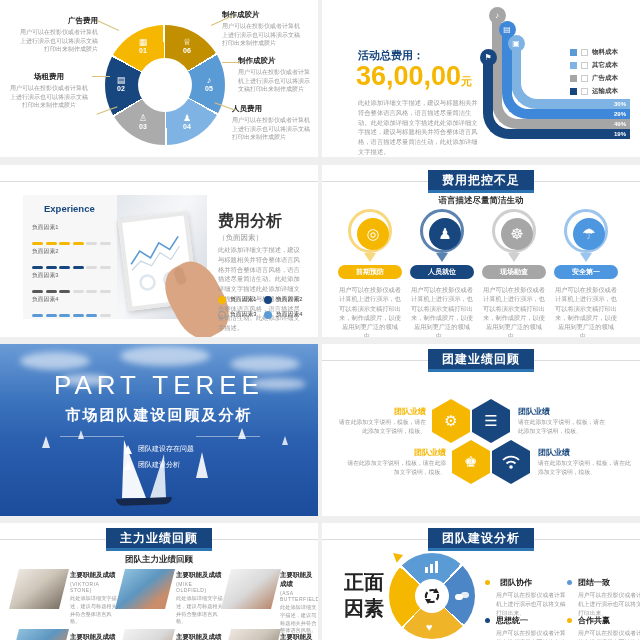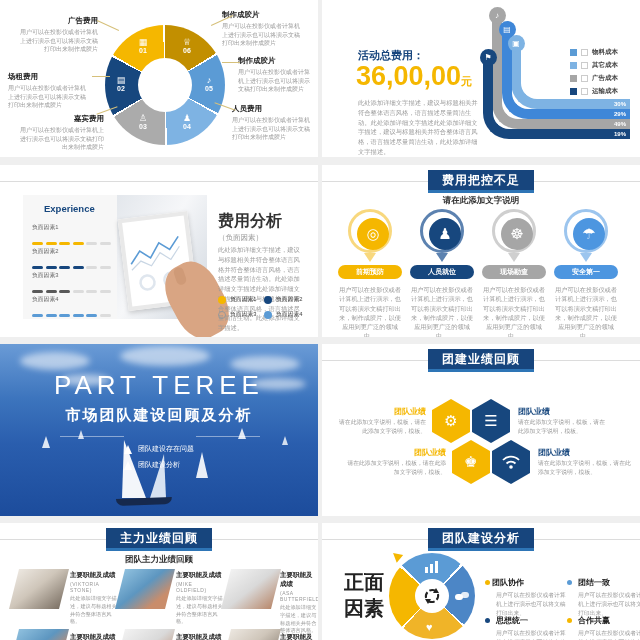--- a/index.html
+++ b/index.html
@@ -112,26 +112,22 @@
         <div class="d">用户可以在投影仪或者计算机上进行演示也可以将演示文稿打印出来制作成胶片</div>
       </div>
   <div class="abs dlab" style="left:238px;top:78px;width:76px;">
     <div class="t">制作成胶片</div>
         <div class="d">用户可以在投影仪或者计算机上进行演示也可以将演示文稿打印出来制作成胶片</div>
       </div>
   <div class="abs dlab" style="left:232px;top:126px;width:80px;">
     <div class="t">人员费用</div>
         <div class="d">用户可以在投影仪或者计算机上进行演示也可以将演示文稿打印出来制作成胶片</div>
       </div>
-  <div class="abs dlab" style="left:8px;top:94px;width:82px;text-align:left;">
+  <div class="abs dlab" style="left:8px;top:94px;width:82px;text-align:center;">
     <div class="t">场租费用</div>
-        <div class="d">用户可以在投影仪或者计算机上进行演示也可以将演示文稿打印出来制作成胶片</div>
-      </div>
-  <div class="abs dlab" style="left:20px;top:136px;width:84px;text-align:right;">
-    <div class="t">嘉宾费用</div>
         <div class="d">用户可以在投影仪或者计算机上进行演示也可以将演示文稿打印出来制作成胶片</div>
       </div>
 </div>
 
 <div class="s" style="left:322px;top:-22px;height:179px;">
 
   <div class="abs" style="left:36px;top:70px;font-size:11px;font-weight:bold;color:#17457D;">活动总费用：</div>
   <div class="abs" style="left:34px;top:83px;color:#F5B700;font-weight:bold;">
     <span style="font-size:27px;">36,00,00</span><span style="font-size:11px;">元</span>
   </div>
@@ -223,21 +219,21 @@
     <div class="lgrow">
           <span style="width:8px;height:8px;border-radius:50%;background:#5B9BD5;display:inline-block;"></span>
           <span class="ll" style="font-weight:normal;font-size:5.8px;">负面因素4</span>
         </div>
   </div>
 </div>
 
 <div class="s" style="left:322px;top:165px;height:172px;">
   <div class="trule"></div>
   <div class="tbar">费用把控不足</div>
-  <div class="abs" style="left:0;top:30px;width:318px;text-align:center;font-size:8.5px;font-weight:bold;color:#333;">请在此添加文字说明</div>
+  <div class="abs" style="left:0;top:30px;width:318px;text-align:center;font-size:8.5px;font-weight:bold;color:#333;">语言描述尽量简洁生动</div>
 
   <div class="abs pouter" style="left:26px;top:44px;border-color:#F8D87E;">
         <div class="pinner" style="background:#F5B700;">◎</div>
       </div>
   <div class="abs ppoint" style="left:42px;top:88px;border-top-color:#F8D87E;"></div>
   <div class="abs pill" style="left:16px;top:100px;background:#F5B700;">前期预防</div>
   <div class="abs pdesc" style="left:15px;top:120px;">用户可以在投影仪或者计算机上进行演示，也可以将演示文稿打印出来，制作成胶片，以便应用到更广泛的领域中。</div>
 
   <div class="abs pouter" style="left:98px;top:44px;border-color:#5C82B0;">
         <div class="pinner" style="background:#17477E;">♟</div>
@@ -380,21 +376,21 @@
         </svg></div>
   <div class="abs aicon" style="left:132px;top:66px;">
     <svg width="16" height="12" viewBox="0 0 16 12">
           <rect x="1" y="3" width="8" height="6" rx="3" fill="#fff"></rect>
           <rect x="7" y="1" width="8" height="6" rx="3" fill="#fff" opacity=".85"></rect>
         </svg></div>
   <div class="abs aicon" style="left:104px;top:98px;font-size:11px;">♥</div>
 
   <div class="abs aitem" style="left:163px;top:54px;">
     <span class="dot abs" style="left:0;top:3px;background:#F5B700;"></span>
-    <div class="al" style="margin-left:7px;">团队协作</div>
+    <div class="al" style="margin-left:15px;">团队协作</div>
     <div class="ad" style="margin-left:11px;">用户可以在投影仪或者计算机上进行演示也可以将文稿打印出来。</div>
       </div>
   <div class="abs aitem" style="left:245px;top:54px;">
     <span class="dot abs" style="left:0;top:3px;background:#5B9BD5;"></span>
     <div class="al" style="margin-left:11px;">团结一致</div>
     <div class="ad" style="margin-left:11px;">用户可以在投影仪或者计算机上进行演示也可以将文稿打印出来。</div>
       </div>
   <div class="abs aitem" style="left:163px;top:92px;">
     <span class="dot abs" style="left:0;top:3px;background:#17477E;"></span>
     <div class="al" style="margin-left:11px;">思想统一</div>

